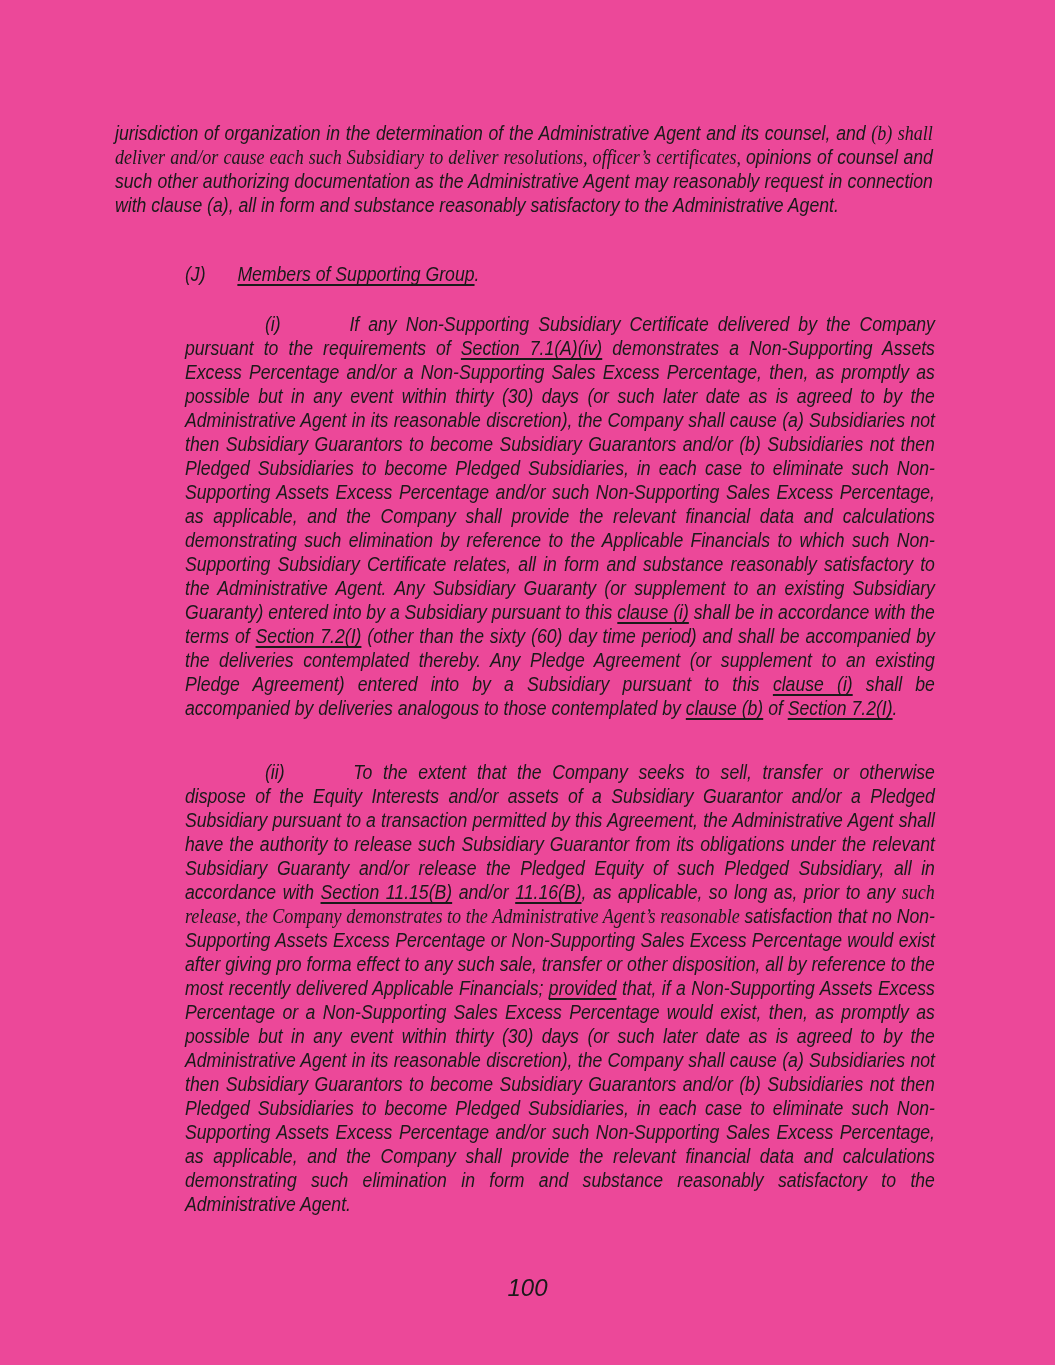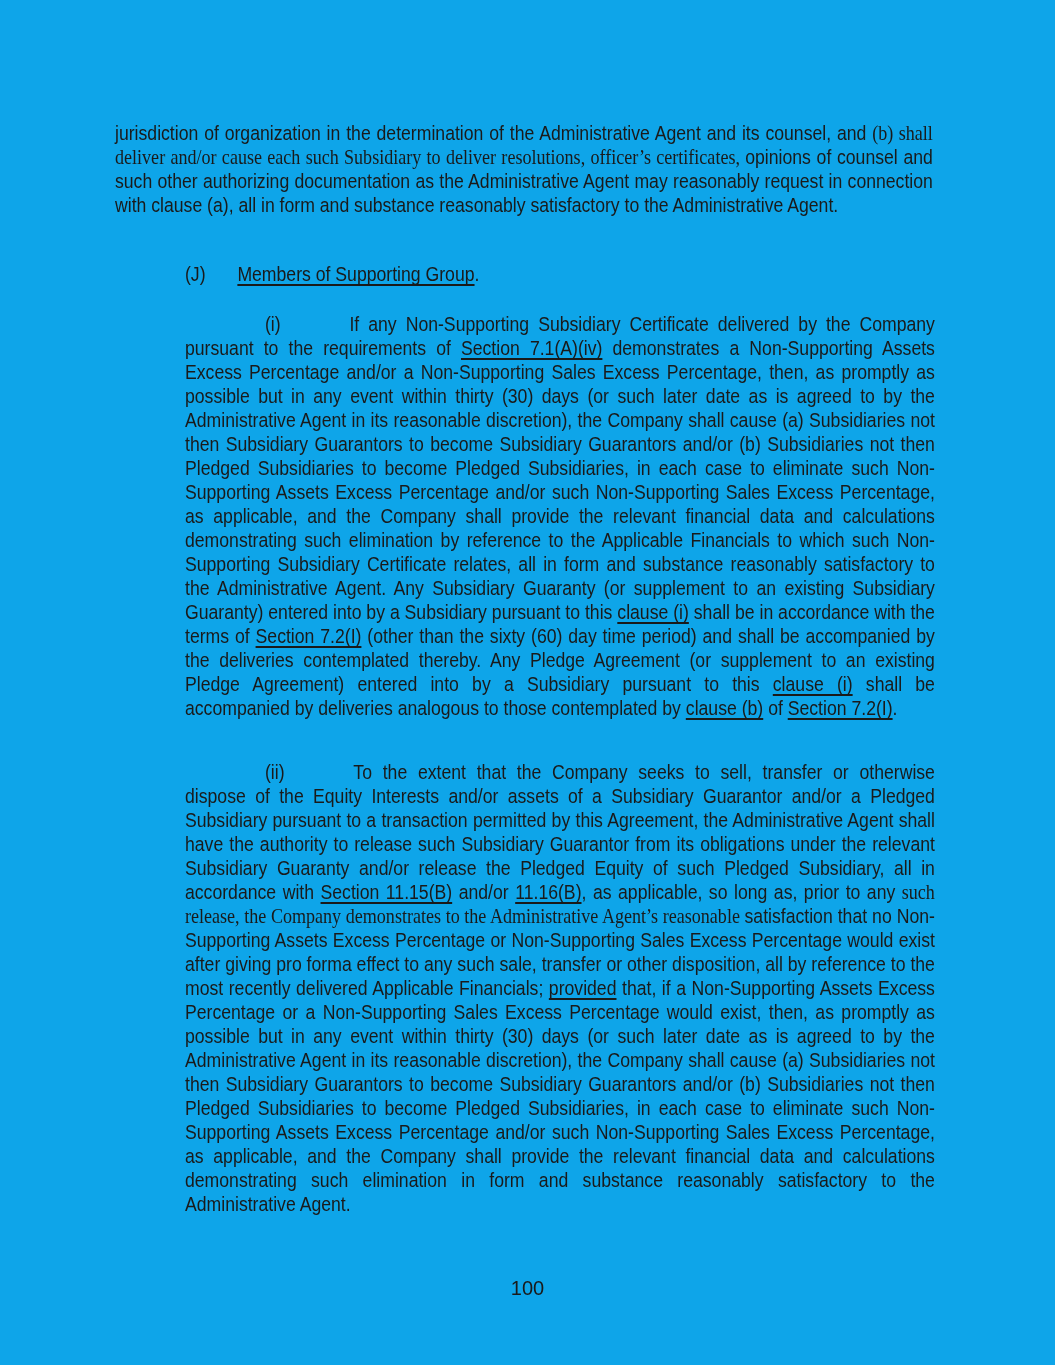--- a/index.html
+++ b/index.html
@@ -8,21 +8,22 @@
     width: 1055px;
     height: 1365px;
     position: relative;
     overflow: hidden;
     font-family: "Liberation Sans", sans-serif;
     color: #1a1a1a;
   }
   .page {
     position: absolute;
     inset: 0;
-    background: #0ea5e9;
+    background: #ec4899;
+    font-style: italic;
   }
   
   .condense {
     transform: scaleX(0.86);
     transform-origin: 0 0;
   }
   .para {
     position: absolute;
     font-size: 20.5px;
     line-height: 24px;
@@ -37,21 +38,21 @@
     left: 185px; top: 262px;
     font-size: 20.5px;
     line-height: 24px;
     white-space: nowrap;
   }
   .pagenum {
     position: absolute;
     left: 0; top: 1276px;
     width: 1055px;
     text-align: center;
-    font-size: 20px;
+    font-size: 24px;
     line-height: 24px;
   }
   .u {
     text-decoration: underline;
     text-decoration-thickness: 2px;
     text-underline-offset: 3px;
     text-decoration-skip-ink: none;
   }
   .serif {
     font-family: "Liberation Serif", serif;

